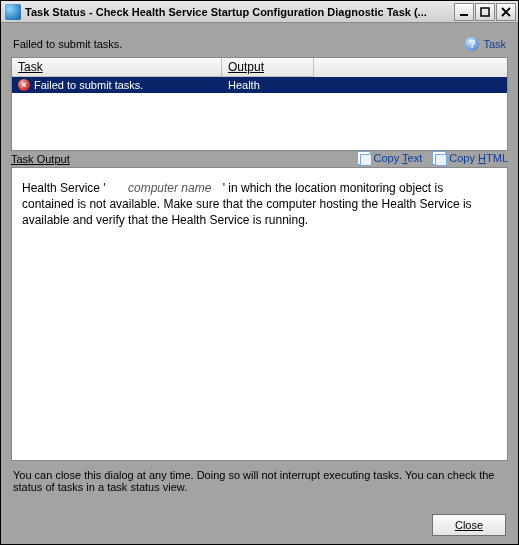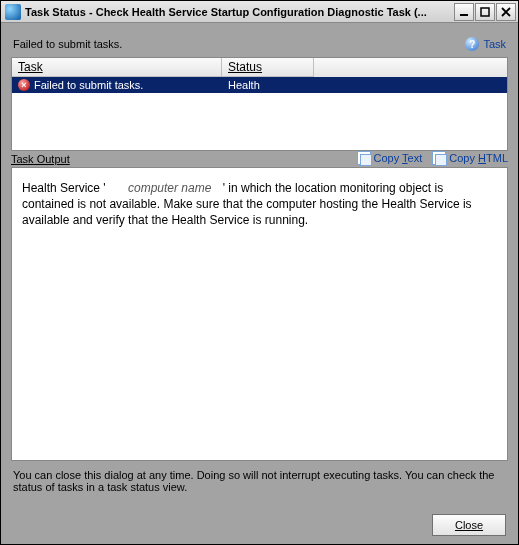--- a/index.html
+++ b/index.html
@@ -265,21 +265,21 @@
       <div class="status-text">Failed to submit tasks.</div>
       <div class="help-link">
         <div class="help-icon">?</div>
         <span>Task</span>
       </div>
     </div>
 
     <div class="table-wrap">
       <div class="table-header">
         <div class="th col-task">Task</div>
-        <div class="th col-status">Status</div>
+        <div class="th col-status">Output</div>
       </div>
       <div class="trow">
         <div class="td col-task">
           <div class="err-icon">×</div>
           <span>Failed to submit tasks.</span>
         </div>
         <div class="td col-status">Health</div>
         <div class="td col-target"></div>
       </div>
     </div>

